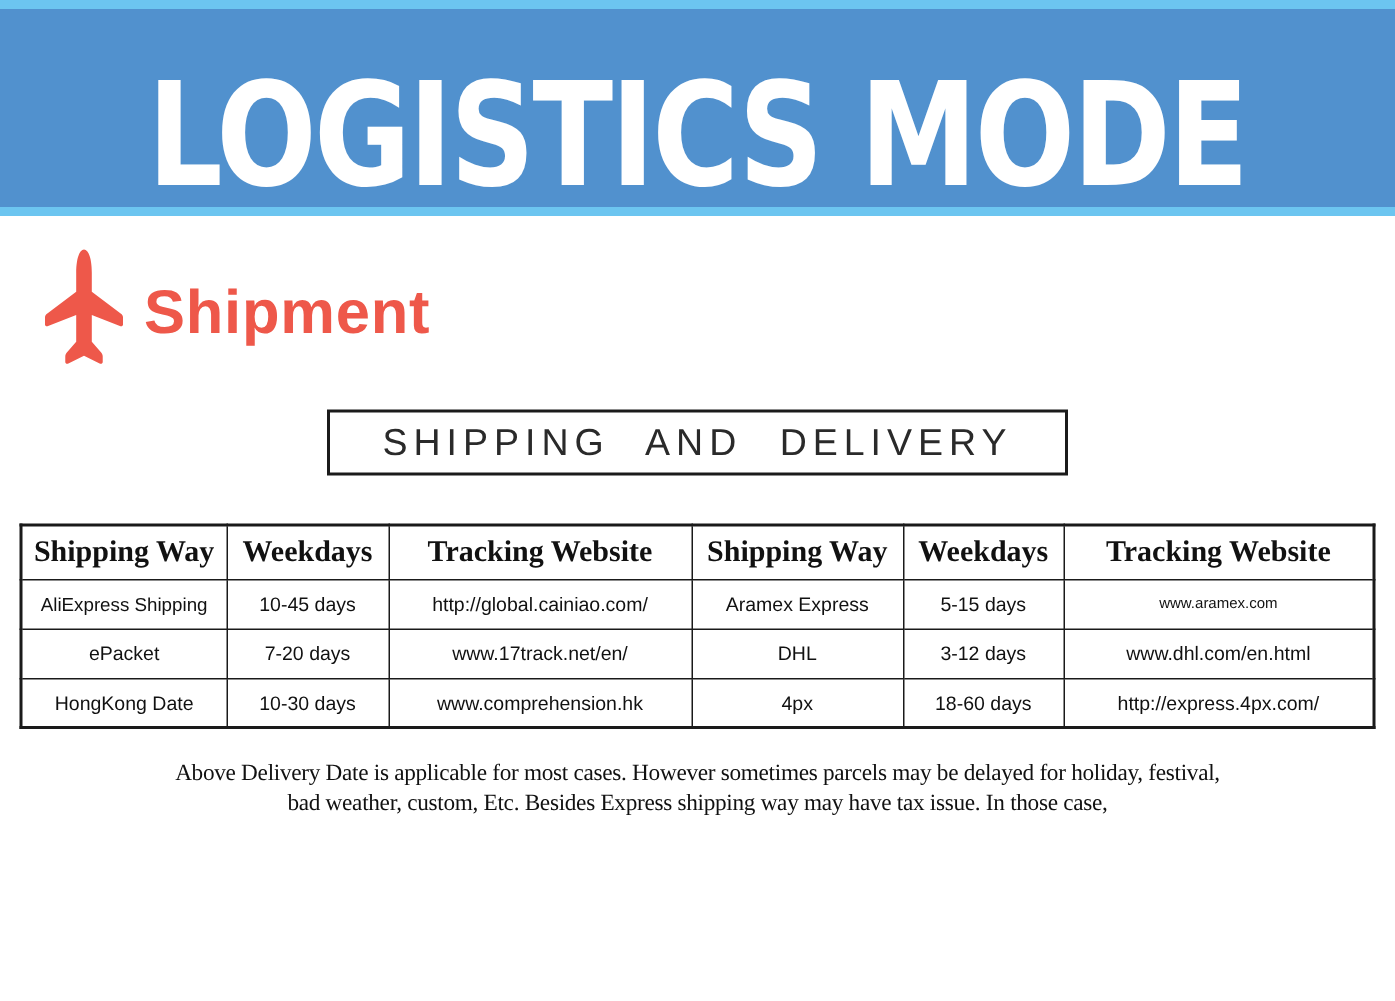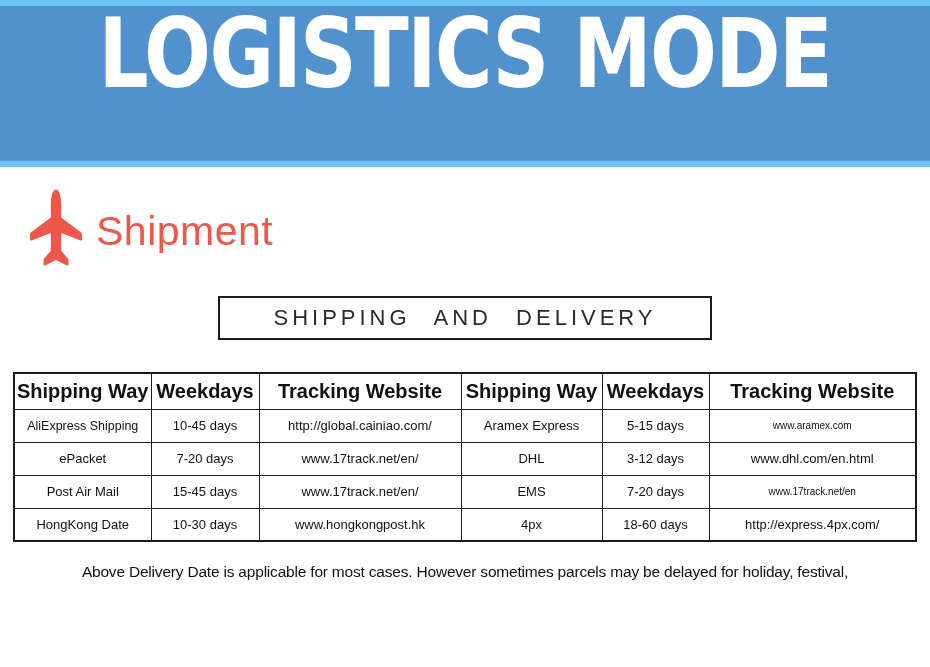--- a/index.html
+++ b/index.html
@@ -18,23 +18,23 @@
     background: #ffffff;
     overflow: hidden;
   }
 
   
   .banner {
     width: 100%;
     background: var(--banner-bg, #5191ce);
     border-top: 6px solid var(--banner-strip, #6cc5f0);
     border-bottom: 6px solid var(--banner-strip, #6cc5f0);
-    height: 167px;
+    height: 144px;
     display: flex;
-    align-items: flex-start;
+    align-items: flex-end;
     justify-content: center;
     overflow: hidden;
   }
   .banner-title {
     color: #ffffff;
     font-family: "DejaVu Sans", "Liberation Sans", sans-serif;
     font-weight: 900;
     font-size: 96px;
     line-height: 1;
     white-space: nowrap;
@@ -48,37 +48,37 @@
     margin: 20px 0 0 30px;
     display: flex;
     align-items: center;
     gap: 14px;
     height: 88px;
   }
   .plane-icon { width: 52px; height: 88px; display: block; }
   .shipment-label {
     color: var(--accent-red, #ee584a);
     font-size: 41px;
-    font-weight: 400;
+    font-weight: 700;
     letter-spacing: 0.5px;
   }
 
   
   .section-box {
     width: 494px;
     height: 44px;
     margin: 21px auto 0 auto;
     border: 2px solid #1b1b1b;
     display: flex;
     align-items: center;
     justify-content: center;
   }
   .section-title {
     color: #2a2a2a;
-    font-size: 22px;
+    font-size: 25px;
     font-weight: 400;
     letter-spacing: 4px;
     word-spacing: 14px;
     white-space: nowrap;
   }
 
   
   table.ship-table {
     margin: 32px auto 0 auto;
     width: 902px;
@@ -92,32 +92,33 @@
     vertical-align: middle;
     color: #111;
     overflow: hidden;
     white-space: nowrap;
     padding: 0 2px;
   }
   .ship-table th {
     height: 36px;
     font-size: 20px;
     font-weight: 600;
+    font-family: Liberation Serif, serif;
   }
   .ship-table td { height: 33px; font-size: 13px; font-weight: 400; }
   .ship-table td.sm { font-size: 12.5px; }
   .ship-table td.xs { font-size: 10px; }
   .c1 { width: 137px; } .c2 { width: 108px; } .c3 { width: 202px; }
   .c4 { width: 141px; } .c5 { width: 107px; } .c6 { width: 207px; }
 
   
   .footer-note {
     margin-top: 20px;
     text-align: center;
-    font-family: Liberation Sans, sans-serif;
+    font-family: Liberation Serif, serif;
     font-size: 15.5px;
     line-height: 20px;
     color: #111;
     letter-spacing: -0.2px;
   }
 </style>
 </head>
 <body>
 
 <div class="page">
@@ -193,35 +194,28 @@
       </tr>
       <tr>
         <td>ePacket</td>
         <td>7-20 days</td>
         <td>www.17track.net/en/</td>
         <td>DHL</td>
         <td>3-12 days</td>
         <td>www.dhl.com/en.html</td>
       </tr>
       <tr>
-        <td>Post Air Mail</td>
-        <td>15-45 days</td>
-        <td>www.17track.net/en/</td>
-        <td>EMS</td>
-        <td>7-20 days</td>
-        <td class="xs">www.17track.net/en</td>
-      </tr>
-      <tr>
         <td>HongKong Date</td>
         <td>10-30 days</td>
-        <td>www.hongkongpost.hk</td>
+        <td>www.comprehension.hk</td>
         <td>4px</td>
         <td>18-60 days</td>
         <td>http://express.4px.com/</td>
       </tr>
     </tbody>
   </table>
 
   <div class="footer-note">
     <div>Above Delivery Date is applicable for most cases. However sometimes parcels may be delayed for holiday, festival,</div>
+    <div>bad weather, custom, Etc. Besides Express shipping way may have tax issue. In those case,</div>
   </div>
 
 </div>
 
 </body></html>

